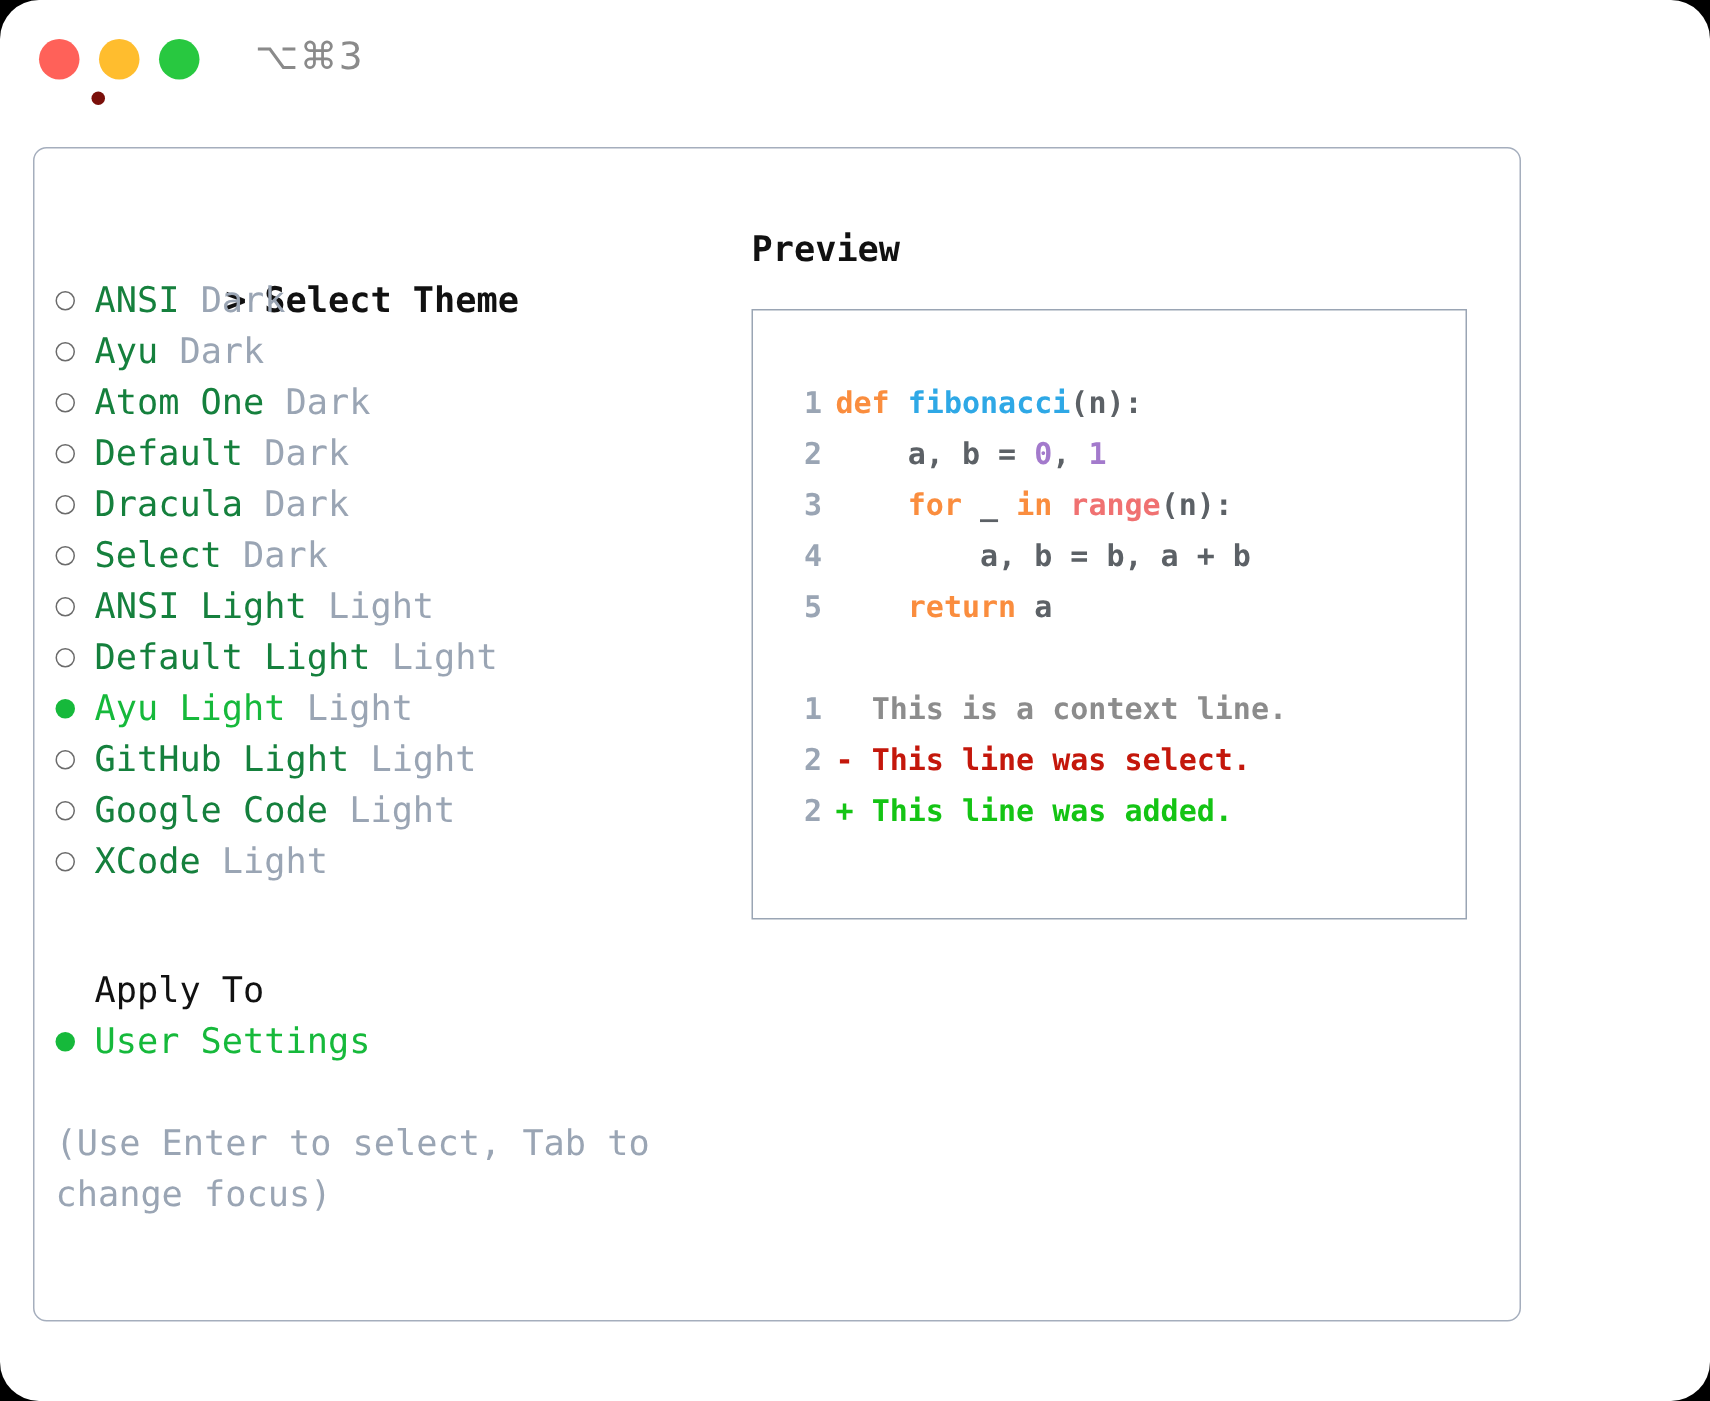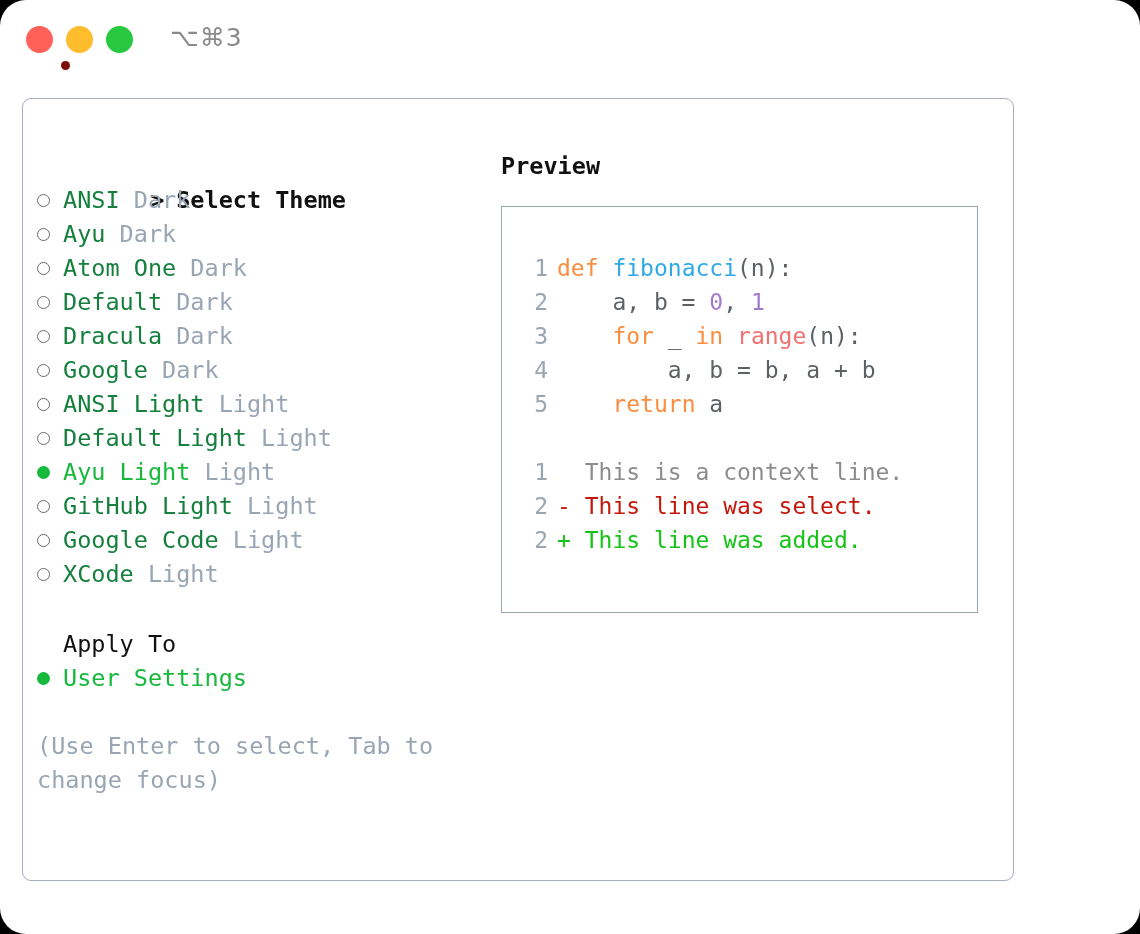--- a/index.html
+++ b/index.html
@@ -106,21 +106,21 @@
     vertical-align: 1px;
     margin-right: 2px;
   }
   .dot-on  { background: #16b93b; }
   .dot-off { border: 1.8px solid #6b6b6b; background: transparent; }
 
   .name      { color: #15803d; }
   .name.sel  { color: #16b93b; }
   .variant   { color: #9aa5b4; }
 
-  #apply-block { margin-top: 36px; }
+  #apply-block { margin-top: 52px; }
 
   .apply-hdr {
     height: 34px;
     line-height: 34px;
     font-size: 23.5px;
     color: #111;
     padding-left: 26px;
     white-space: pre;
   }
 
@@ -150,23 +150,24 @@
   #preview-box {
     margin-top: 23px;
     width: 477px;
     height: 407px;
     border: 1.6px solid #9aa5b4;
     background: #ffffff;
     padding: 44px 0 0 20px;
   }
 
   .code-line {
-    font-size: 23px;
-    line-height: 34px;
-    white-space: pre;
+    font-size: 20px;
+    line-height: 34px;
+    white-space: pre;
+    font-weight: bold;
   }
 
   .ln {
     display: inline-block;
     width: 26px;
     text-align: right;
     color: #9aa5b4;
     margin-right: 9px;
   }
 
@@ -203,21 +204,21 @@
       <div class="row hdr">
         <span class="marker">&gt;</span><span>Select Theme</span>
       </div>
 
       <div id="theme-list">
           <div class="row"><span class="marker"><span class="dot-off"></span></span><span class="name">ANSI</span><span> </span><span class="variant">Dark</span></div>
           <div class="row"><span class="marker"><span class="dot-off"></span></span><span class="name">Ayu</span><span> </span><span class="variant">Dark</span></div>
           <div class="row"><span class="marker"><span class="dot-off"></span></span><span class="name">Atom One</span><span> </span><span class="variant">Dark</span></div>
           <div class="row"><span class="marker"><span class="dot-off"></span></span><span class="name">Default</span><span> </span><span class="variant">Dark</span></div>
           <div class="row"><span class="marker"><span class="dot-off"></span></span><span class="name">Dracula</span><span> </span><span class="variant">Dark</span></div>
-          <div class="row"><span class="marker"><span class="dot-off"></span></span><span class="name">Google</span><span> </span><span class="variant">Dark</span></div>
+          <div class="row"><span class="marker"><span class="dot-off"></span></span><span class="name">Select</span><span> </span><span class="variant">Dark</span></div>
           <div class="row"><span class="marker"><span class="dot-off"></span></span><span class="name">ANSI Light</span><span> </span><span class="variant">Light</span></div>
           <div class="row"><span class="marker"><span class="dot-off"></span></span><span class="name">Default Light</span><span> </span><span class="variant">Light</span></div>
           <div class="row"><span class="marker"><span class="dot-on"></span></span><span class="name sel">Ayu Light</span><span> </span><span class="variant">Light</span></div>
           <div class="row"><span class="marker"><span class="dot-off"></span></span><span class="name">GitHub Light</span><span> </span><span class="variant">Light</span></div>
           <div class="row"><span class="marker"><span class="dot-off"></span></span><span class="name">Google Code</span><span> </span><span class="variant">Light</span></div>
           <div class="row"><span class="marker"><span class="dot-off"></span></span><span class="name">XCode</span><span> </span><span class="variant">Light</span></div>
         </div>
 
       <div id="apply-block">
         <div class="apply-hdr">Apply To</div>

